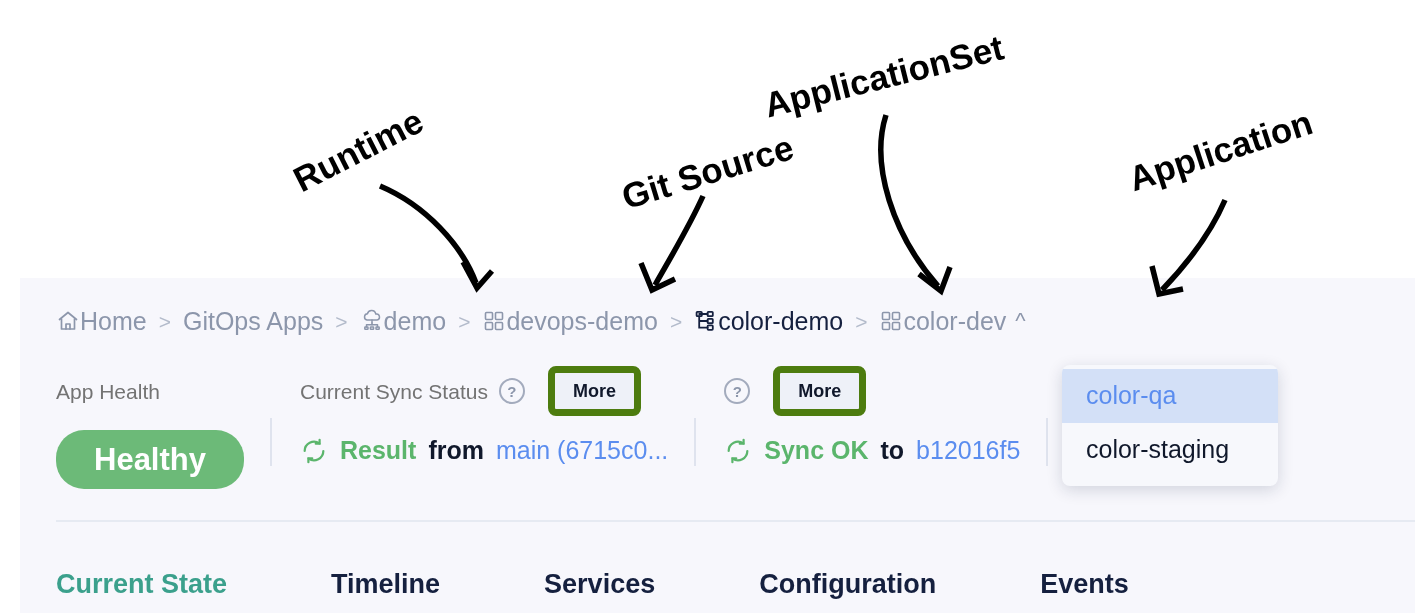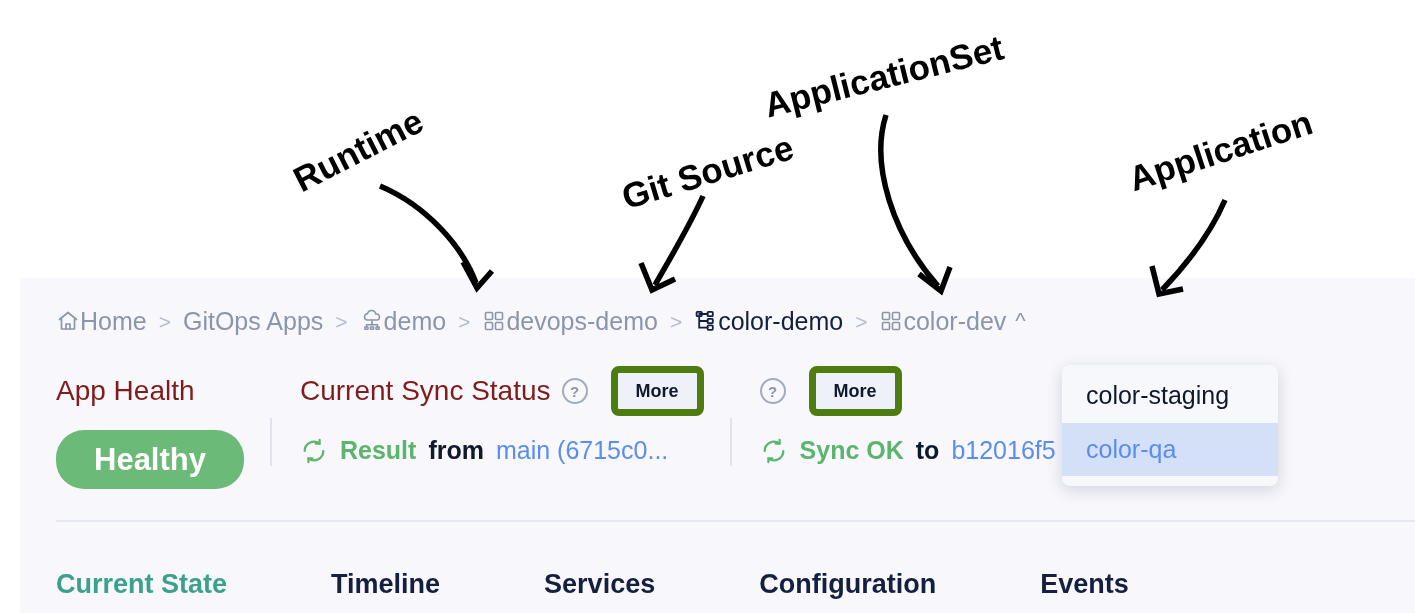--- a/index.html
+++ b/index.html
@@ -114,22 +114,22 @@
     height: 48px;
     background: #dfe3ee;
   }
   .status-head {
     display: flex;
     align-items: center;
     gap: 11px;
     height: 34px;
   }
   .status-title {
-    font-size: 28px;
-    color: #7f1d1d;
+    font-size: 21px;
+    color: #737373;
     white-space: nowrap;
     line-height: 1;
   }
   .q-icon {
     width: 22px;
     height: 22px;
     border-radius: 50%;
     border: 2px solid #a3abbd;
     color: #8c96ab;
     font-size: 15px;
@@ -409,22 +409,22 @@
     <div class="tab active">Current State</div>
     <div class="tab">Timeline</div>
     <div class="tab">Services</div>
     <div class="tab">Configuration</div>
     <div class="tab">Events</div>
   </div>
 
 </div>
 
 <div id="app-dropdown">
+  <div class="dd-item selected">color-qa</div>
   <div class="dd-item normal">color-staging</div>
-  <div class="dd-item selected">color-qa</div>
 </div>
 
 <div id="annotations">
 
   <span class="anno-label" id="anno-runtime">Runtime</span>
   <span class="anno-label" id="anno-gitsource">Git Source</span>
   <span class="anno-label" id="anno-applicationset">ApplicationSet</span>
   <span class="anno-label" id="anno-application">Application</span>
 
   <svg width="1415" height="613" viewBox="0 0 1415 613" fill="none" style="position:absolute;left:0;top:0;">

